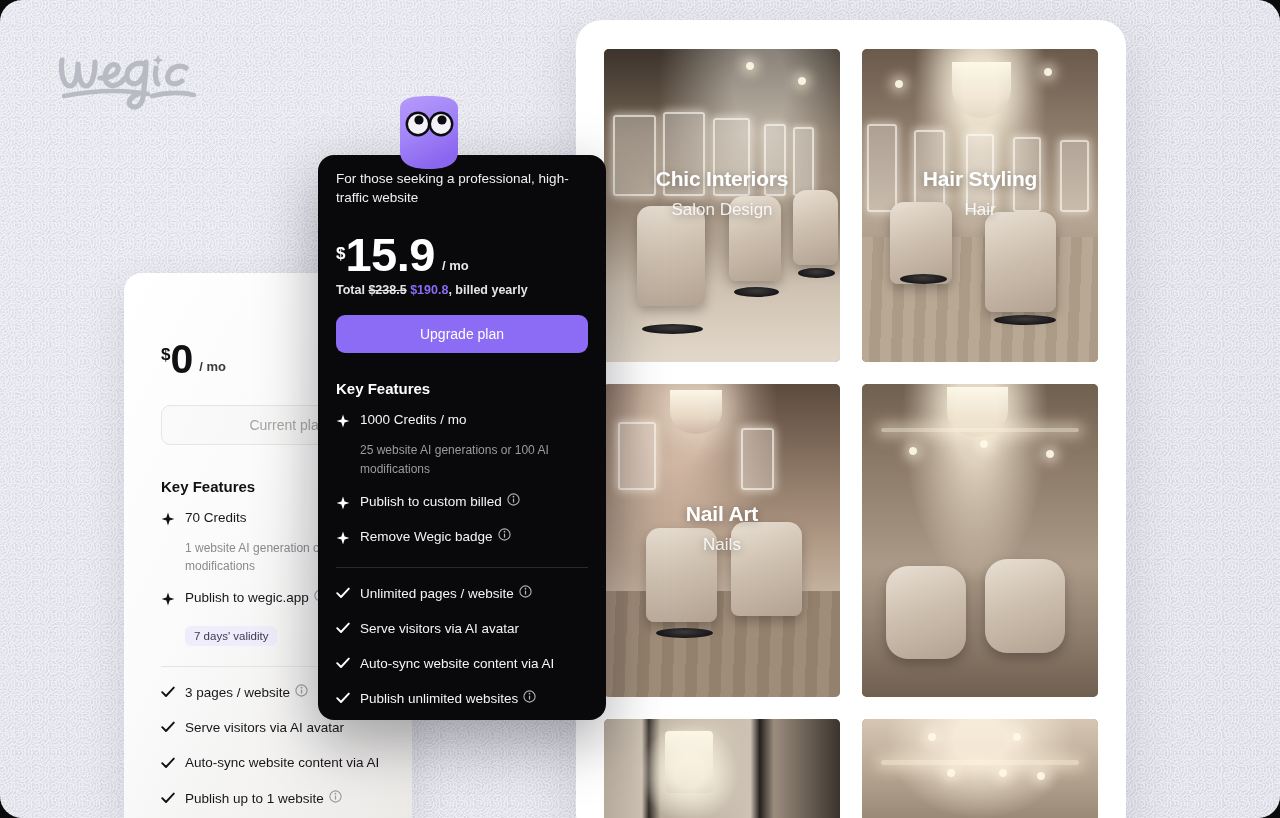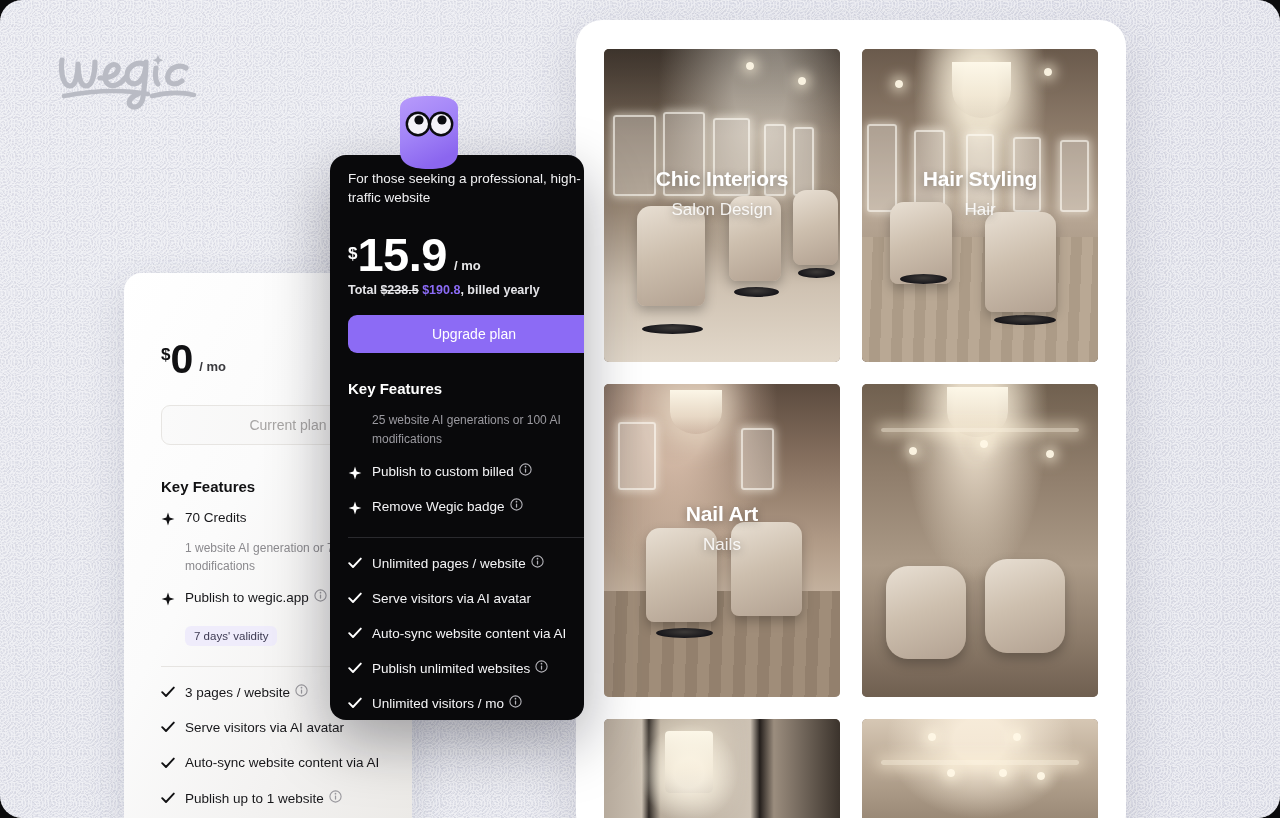--- a/index.html
+++ b/index.html
@@ -245,22 +245,22 @@
     margin: 18px 0 0 37px;
     width: 254px; height: 1px;
     background: #e6e4e1;
   }
   .feat-list-2 { margin: 17px 0 0 37px; }
   .feat2 { display:flex; align-items:center; gap: 10px; margin-bottom: 17px; }
 
   
   .pro-card {
     position: absolute;
-    left: 330px; top: 155px;
-    width: 254px; height: 565px;
+    left: 318px; top: 155px;
+    width: 288px; height: 565px;
     border-radius: 16px;
     background: #09090b;
     box-shadow: 0 22px 60px rgba(10,10,20,.35);
     overflow: hidden;
     z-index: 5;
   }
   .pro-desc {
     margin: 14px 18px 0 18px;
     font-size: 13.5px; color: #f0f0f2;
     line-height: 1.42;
@@ -578,20 +578,28 @@
       <span class="strike">$238.5</span>
       <span class="sale">$190.8</span><span>, billed yearly</span>
     </div>
 
     <button class="upgrade-btn">Upgrade plan</button>
 
     <div class="pro-kf-title">Key Features</div>
 
     <div class="pro-feats">
       <div>
+        <div class="pfeat">
+          <span class="feat-ic">
+            <svg width="14" height="14" viewBox="0 0 14 14">
+                <path d="M7 0.6 L8.6 5.4 L13.4 7 L8.6 8.6 L7 13.4 L5.4 8.6 L0.6 7 L5.4 5.4 Z" fill="#ffffff"></path>
+              </svg>
+          </span>
+          <span class="pfeat-txt">1000 Credits / mo</span>
+        </div>
         <div class="pfeat-note">25 website AI generations or 100 AI modifications</div>
       </div>
 
       <div class="pfeat" style="margin-top:14px">
         <span class="feat-ic">
           <svg width="14" height="14" viewBox="0 0 14 14">
               <path d="M7 0.6 L8.6 5.4 L13.4 7 L8.6 8.6 L7 13.4 L5.4 8.6 L0.6 7 L5.4 5.4 Z" fill="#ffffff"></path>
             </svg>
         </span>
         <span class="pfeat-txt">

